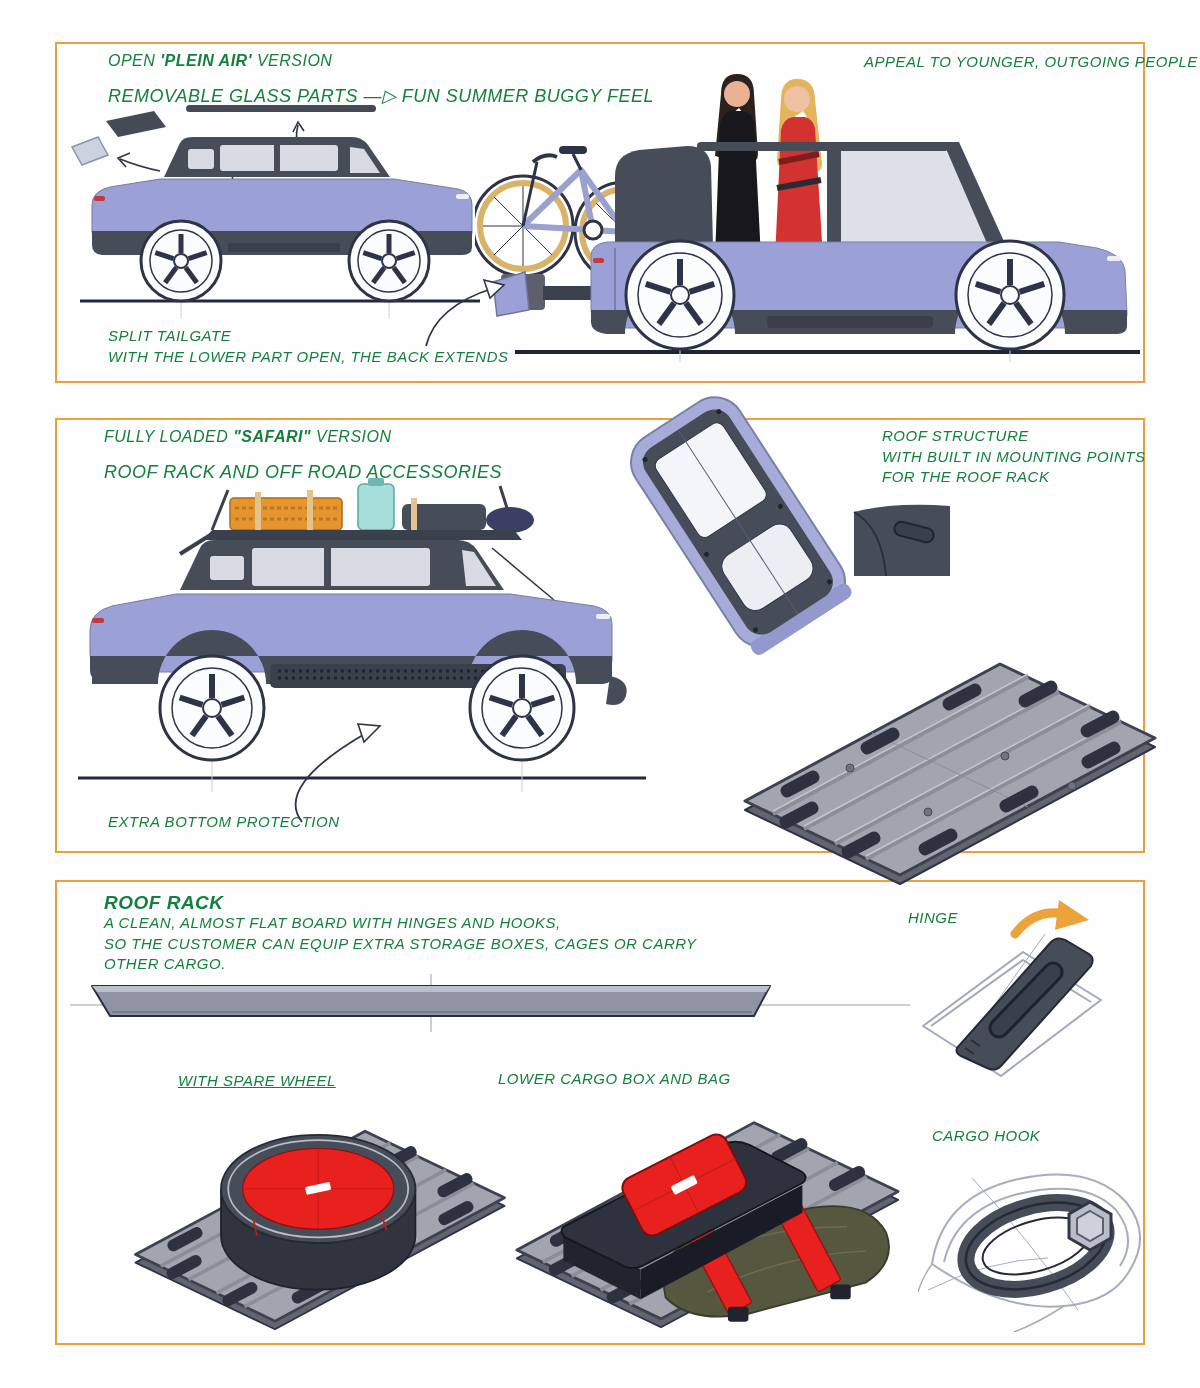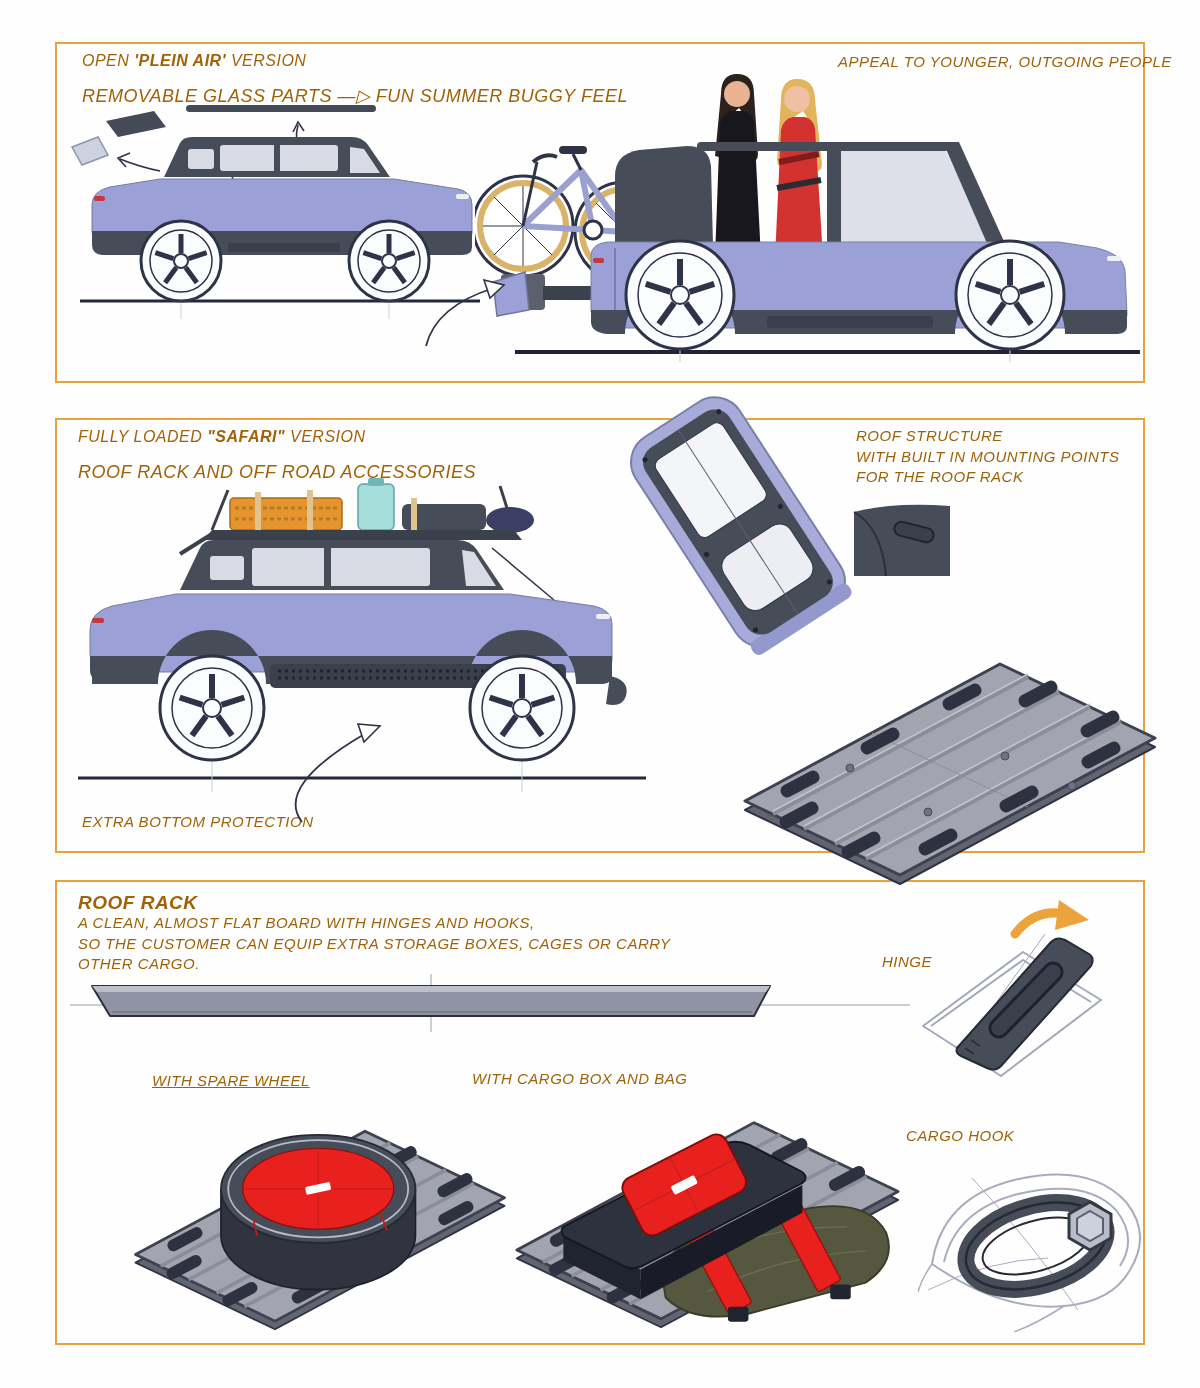--- a/index.html
+++ b/index.html
@@ -2,21 +2,21 @@
 <html><head>
 <meta charset="utf-8">
 <style>
   html,body{margin:0;padding:0;background:#ffffff;}
   .page{position:relative;width:1200px;height:1388px;background:#fefefe;overflow:hidden;
         font-family:"Liberation Sans",sans-serif;color:#3a4156;}
   .panel{position:absolute;border:2px solid #e9a23b;box-sizing:border-box;background:transparent;}
   #panel-plein-air{left:55px;top:42px;width:1090px;height:341px;}
   #panel-safari{left:55px;top:418px;width:1090px;height:435px;}
   #panel-roof-rack{left:55px;top:880px;width:1090px;height:465px;}
-  .note{position:absolute;font-style:italic;letter-spacing:.5px;color:#a16207;line-height:1.38;}
+  .note{position:absolute;font-style:italic;letter-spacing:.5px;color:#15803d;line-height:1.38;margin-left:26px;}
   .t-title{font-size:16px;}
   .t-title .em{font-weight:bold;}
   .t-sub{font-size:18px;}
   .t-note{font-size:15px;}
   .t-bold{font-weight:bold;font-size:19px;}
   .sketch{position:absolute;}
   svg{display:block;}
 </style>
 </head>
 <body>
@@ -25,41 +25,45 @@
 
   <div class="panel" id="panel-plein-air"></div>
   <div class="panel" id="panel-safari"></div>
   <div class="panel" id="panel-roof-rack"></div>
 
   <div class="note t-title" style="left:82px;top:50px;">
     <span>OPEN </span><span class="em">'PLEIN AIR'</span><span> VERSION</span>
   </div>
   <div class="note t-sub" style="left:82px;top:84px;">REMOVABLE  GLASS PARTS —▷ FUN SUMMER BUGGY FEEL</div>
   <div class="note t-note" style="left:838px;top:52px;">APPEAL TO YOUNGER, OUTGOING PEOPLE</div>
+  <div class="note t-note" style="left:82px;top:326px;">
+    <div>SPLIT  TAILGATE</div>
+    <div>WITH THE LOWER PART OPEN, THE BACK EXTENDS</div>
+  </div>
 
   <div class="note t-title" style="left:78px;top:426px;">
     <span>FULLY LOADED </span><span class="em">"SAFARI"</span><span> VERSION</span>
   </div>
   <div class="note t-sub" style="left:78px;top:460px;">ROOF RACK AND OFF ROAD ACCESSORIES</div>
   <div class="note t-note" style="left:856px;top:426px;">
     <div>ROOF STRUCTURE</div>
     <div>WITH BUILT IN MOUNTING POINTS</div>
     <div>FOR THE ROOF RACK</div>
   </div>
   <div class="note t-note" style="left:82px;top:812px;">EXTRA BOTTOM PROTECTION</div>
 
   <div class="note t-bold" style="left:78px;top:890px;">ROOF RACK</div>
   <div class="note t-note" style="left:78px;top:913px;">
     <div>A CLEAN, ALMOST FLAT BOARD WITH HINGES AND HOOKS,</div>
     <div>SO THE CUSTOMER CAN EQUIP EXTRA STORAGE BOXES, CAGES OR CARRY</div>
     <div>OTHER CARGO.</div>
   </div>
-  <div class="note t-note" style="left:882px;top:952px;">HINGE</div>
+  <div class="note t-note" style="left:882px;top:908px;">HINGE</div>
   <div class="note t-note" style="left:152px;top:1071px;text-decoration:underline;">WITH SPARE WHEEL</div>
-  <div class="note t-note" style="left:472px;top:1069px;">WITH CARGO BOX AND BAG</div>
+  <div class="note t-note" style="left:472px;top:1069px;">LOWER CARGO BOX AND BAG</div>
   <div class="note t-note" style="left:906px;top:1126px;">CARGO HOOK</div>
 
   <div class="sketch" style="left:68px;top:95px;">
   <svg width="430" height="230" viewBox="0 0 430 230">
     <line x1="12" y1="206" x2="412" y2="206" stroke="#23283b" stroke-width="3"></line>
     <line x1="113" y1="150" x2="113" y2="224" stroke="#ccd0dd" stroke-width="1"></line>
     <line x1="321" y1="150" x2="321" y2="224" stroke="#ccd0dd" stroke-width="1"></line>
     <g>
           <rect x="118" y="10" width="190" height="7" rx="3.5" fill="#454a57"></rect>
         </g>

